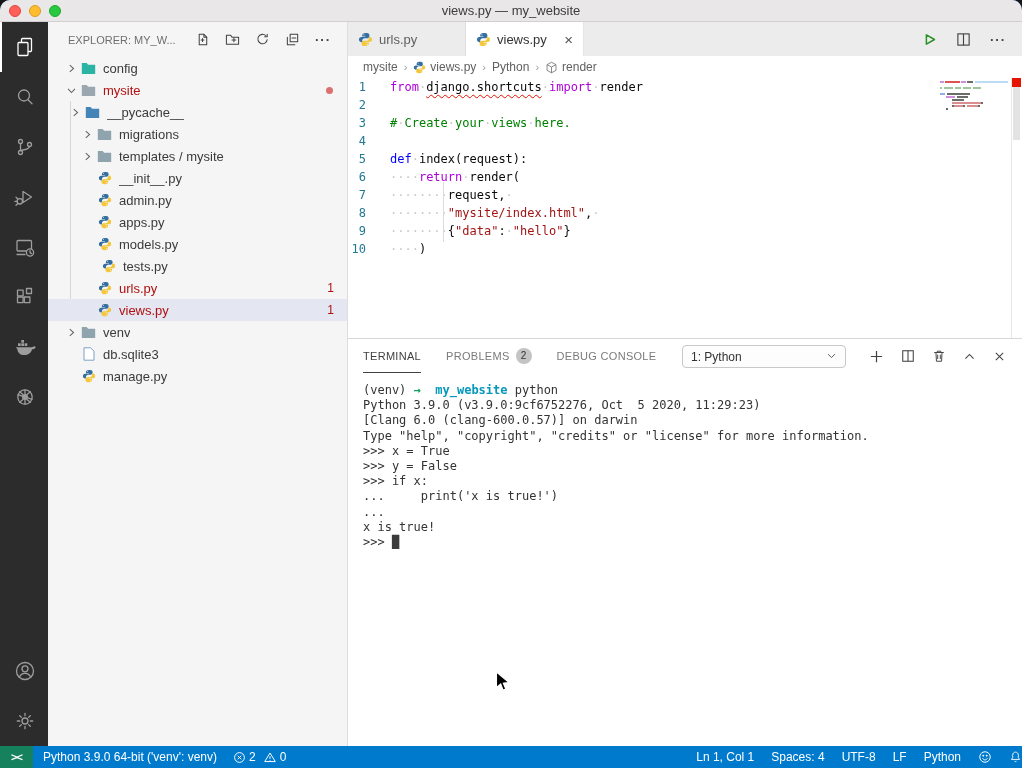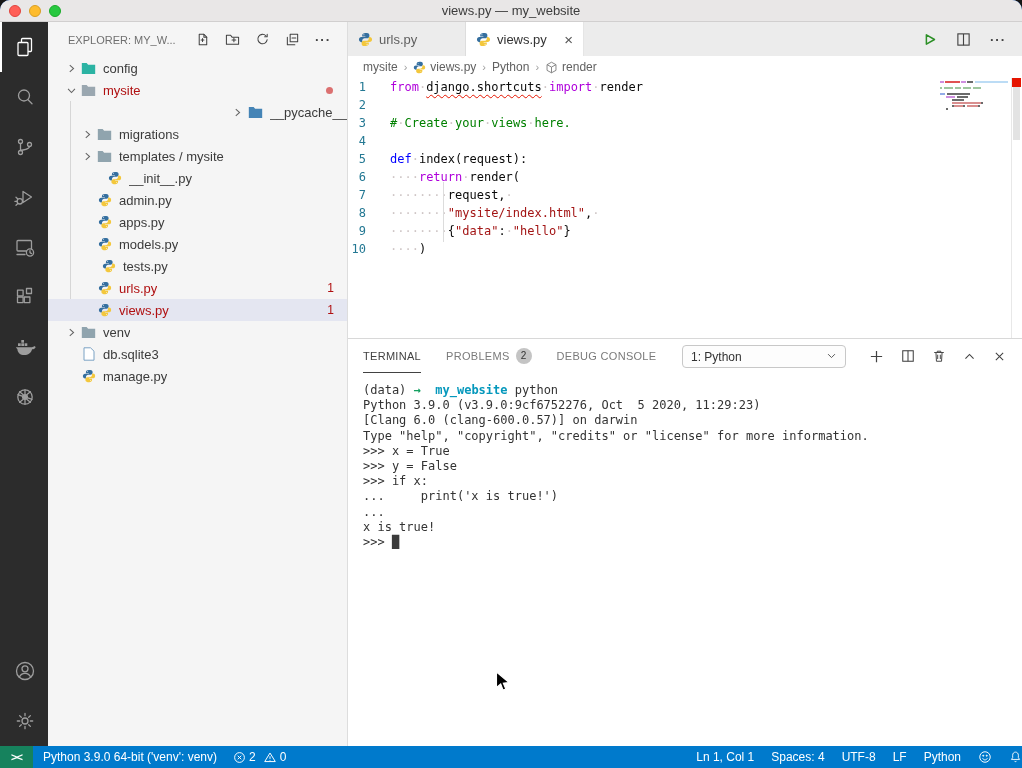--- a/index.html
+++ b/index.html
@@ -273,21 +273,21 @@
             </svg>
           </span>
           <span class="fic">
             <svg width="15" height="13" viewBox="0 0 16 14">
               <path fill="#9aa7b0" d="M.8 1h5.2l1.6 2h7.6v10H.8z"></path>
             </svg>
           </span>
           <span class="lbl">mysite</span>
           <span class="gitdot"></span>
         </div>
-        <div class="row" style="padding-left: 30px; justify-content: flex-end;">
+        <div class="row" style="padding-left: 18px;">
           <span class="chev">
             <svg width="11" height="11" viewBox="0 0 16 16" fill="none" stroke="#646464" stroke-width="1.5">
               <path d="M5.5 3l5.5 5-5.5 5"></path>
             </svg>
           </span>
           <span class="fic">
             <svg width="15" height="13" viewBox="0 0 16 14">
               <path fill="#4584b6" d="M.8 1h5.2l1.6 2h7.6v10H.8z"></path>
             </svg>
           </span>
@@ -312,21 +312,21 @@
               <path d="M5.5 3l5.5 5-5.5 5"></path>
             </svg>
           </span>
           <span class="fic">
             <svg width="15" height="13" viewBox="0 0 16 14">
               <path fill="#90a4ae" d="M.8 1h5.2l1.6 2h7.6v10H.8z"></path>
             </svg>
           </span>
           <span class="lbl">templates / mysite</span>
         </div>
-        <div class="row" style="padding-left: 40px;">
+        <div class="row" style="padding-left: 30px;">
           <span class="chev"></span>
           <span class="fic">
             <svg width="14" height="14" viewBox="0 0 16 16">
               <path fill="#356f9f" d="M7.9 1C5.8 1 4.5 2 4.5 3.4v1.4h3.4v.6H3.5C2.1 5.4 1 6.5 1 8.1s1.1 2.7 2.5 2.7h1V9.2c0-1.4 1.2-2.6 2.6-2.6h2.8c1.2 0 2.2-1 2.2-2.2V3.3C12.1 2 11 1 9.6 1H7.9z"></path>
               <path fill="#f3c73c" d="M8.1 15c2.1 0 3.4-1 3.4-2.4v-1.4H8.1v-.6h4.4c1.4 0 2.5-1 2.5-2.7S13.9 5.2 12.5 5.2h-1v1.6c0 1.4-1.2 2.6-2.6 2.6H6.1c-1.2 0-2.2 1-2.2 2.2v1.1C3.9 14 5 15 6.4 15h1.7z"></path>
               <circle cx="6.3" cy="2.9" r=".55" fill="#fff"></circle>
               <circle cx="9.7" cy="13.1" r=".55" fill="#fff"></circle>
             </svg>
           </span>
           <span class="lbl">__init__.py</span>
@@ -634,21 +634,21 @@
             </svg>
         </span>
         <span class="pa">
           <svg width="13" height="13" viewBox="0 0 16 16" fill="none" stroke="#424242" stroke-width="1.3">
               <path d="M3.5 3.5l9 9M12.5 3.5l-9 9"></path>
             </svg>
         </span>
       </div>
     </div>
     <div class="terminal">
-        <div class="term-line"><span class="tm-d">(data) </span><span class="tm-g">→</span><span class="tm-d">  </span><span class="tm-c">my_website</span><span class="tm-d"> python</span></div>
+        <div class="term-line"><span class="tm-d">(venv) </span><span class="tm-g">→</span><span class="tm-d">  </span><span class="tm-c">my_website</span><span class="tm-d"> python</span></div>
         <div class="term-line"><span class="tm-d">Python 3.9.0 (v3.9.0:9cf6752276, Oct  5 2020, 11:29:23)</span></div>
         <div class="term-line"><span class="tm-d">[Clang 6.0 (clang-600.0.57)] on darwin</span></div>
         <div class="term-line"><span class="tm-d">Type "help", "copyright", "credits" or "license" for more information.</span></div>
         <div class="term-line"><span class="tm-d">&gt;&gt;&gt; x = True</span></div>
         <div class="term-line"><span class="tm-d">&gt;&gt;&gt; y = False</span></div>
         <div class="term-line"><span class="tm-d">&gt;&gt;&gt; if x:</span></div>
         <div class="term-line"><span class="tm-d">...     print('x is true!')</span></div>
         <div class="term-line"><span class="tm-d">...</span></div>
         <div class="term-line"><span class="tm-d">x is true!</span></div>
         <div class="term-line"><span class="tm-d">&gt;&gt;&gt; </span><span class="tm-cur">█</span></div>

